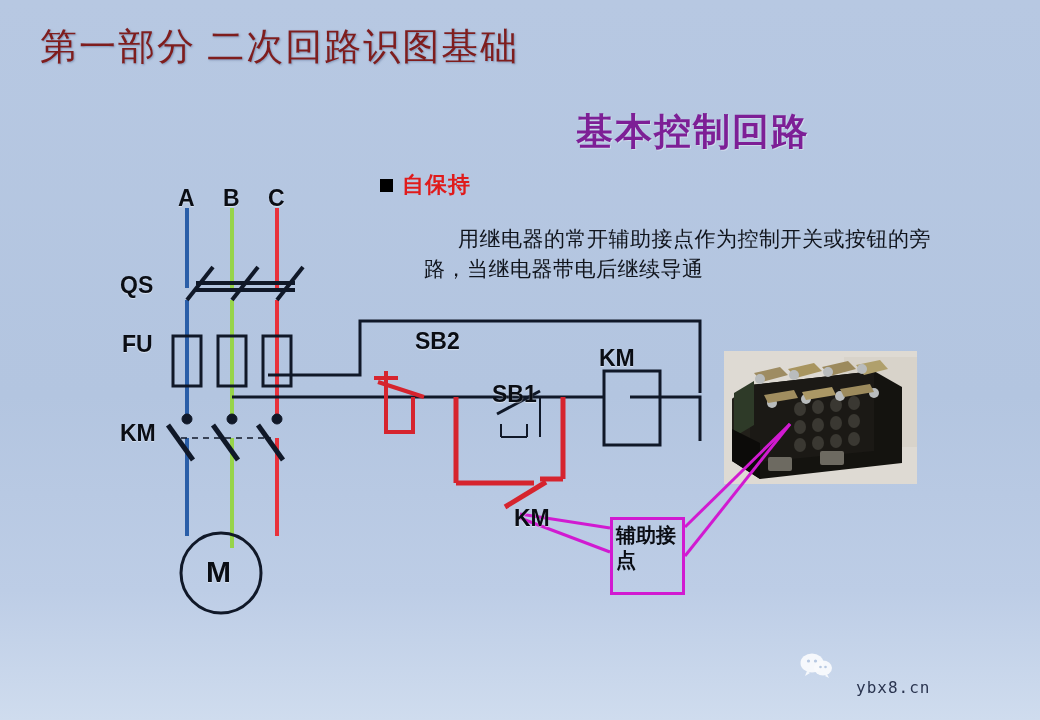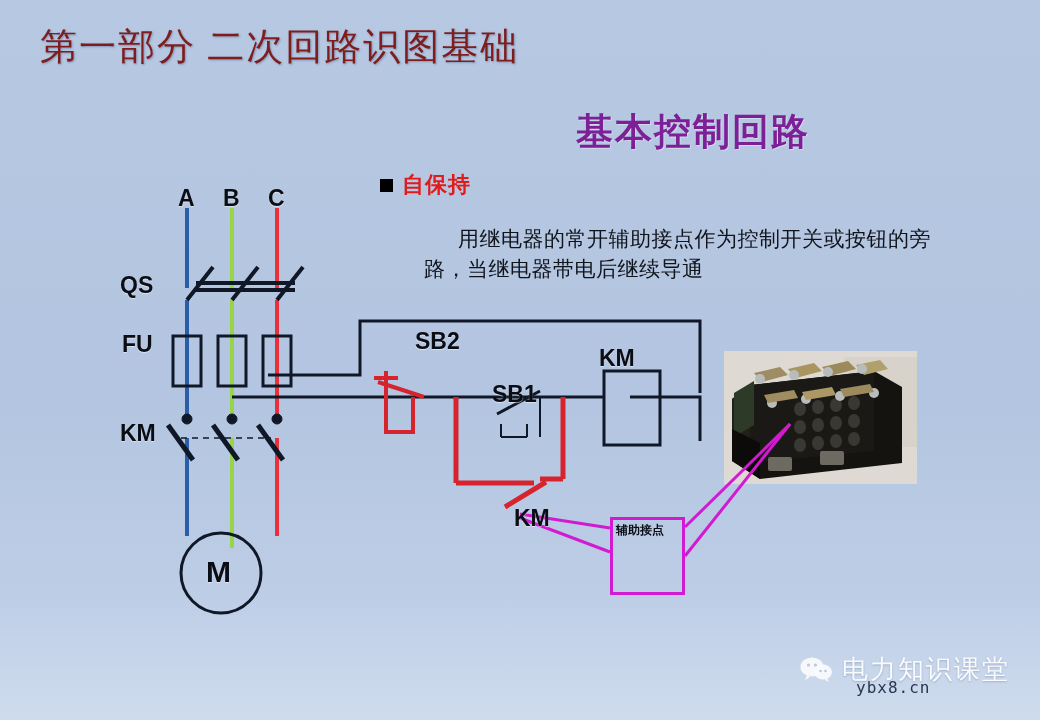--- a/index.html
+++ b/index.html
@@ -57,21 +57,21 @@
     position:absolute;left:724px;top:351px;width:193px;height:133px;
     background:#e9e7e2;overflow:hidden;border:0;
   }
   .callout-box{
     position:absolute;left:610px;top:517px;width:75px;height:78px;
     border:3px solid #d11ad1;box-sizing:border-box;
   }
   .callout-text{
     position:absolute;left:616px;top:523px;width:64px;
     font-family:"Liberation Serif","DejaVu Serif",serif;
-    font-size:12px;line-height:1.25;color:#0a0d14;font-weight:bold;
+    font-size:20px;line-height:1.25;color:#0a0d14;font-weight:bold;
   }
 
   
   .watermark{position:absolute;left:800px;top:652px;display:flex;align-items:center;gap:8px;opacity:.9;}
   .wm-text{
     font-family:"Liberation Serif","DejaVu Serif",serif;
     font-size:26px;color:#ffffff;letter-spacing:2px;white-space:nowrap;
     text-shadow:0 1px 2px rgba(100,120,160,.5);
   }
   .wm-sub{
@@ -275,17 +275,16 @@
     <svg width="34" height="28" viewBox="0 0 34 28">
       <ellipse cx="12" cy="11" rx="11.5" ry="9.5" fill="#ffffff" opacity=".92"></ellipse>
       <path d="M7 19 L5 24 L10 21 Z" fill="#ffffff" opacity=".92"></path>
       <circle cx="8.5" cy="9" r="1.6" fill="#b7c8e2"></circle>
       <circle cx="15.5" cy="9" r="1.6" fill="#b7c8e2"></circle>
       <ellipse cx="23" cy="16" rx="9" ry="7.5" fill="#ffffff" opacity=".92"></ellipse>
       <path d="M27 22 L29 26 L25 24 Z" fill="#ffffff" opacity=".92"></path>
       <circle cx="20.5" cy="15" r="1.3" fill="#b7c8e2"></circle>
       <circle cx="25.5" cy="15" r="1.3" fill="#b7c8e2"></circle>
     </svg>
-    <span class="wm-text">电力知识课堂</span>
   </div>
   <div class="wm-sub">ybx8.cn</div>
 
 </div>
 
 </body></html>

